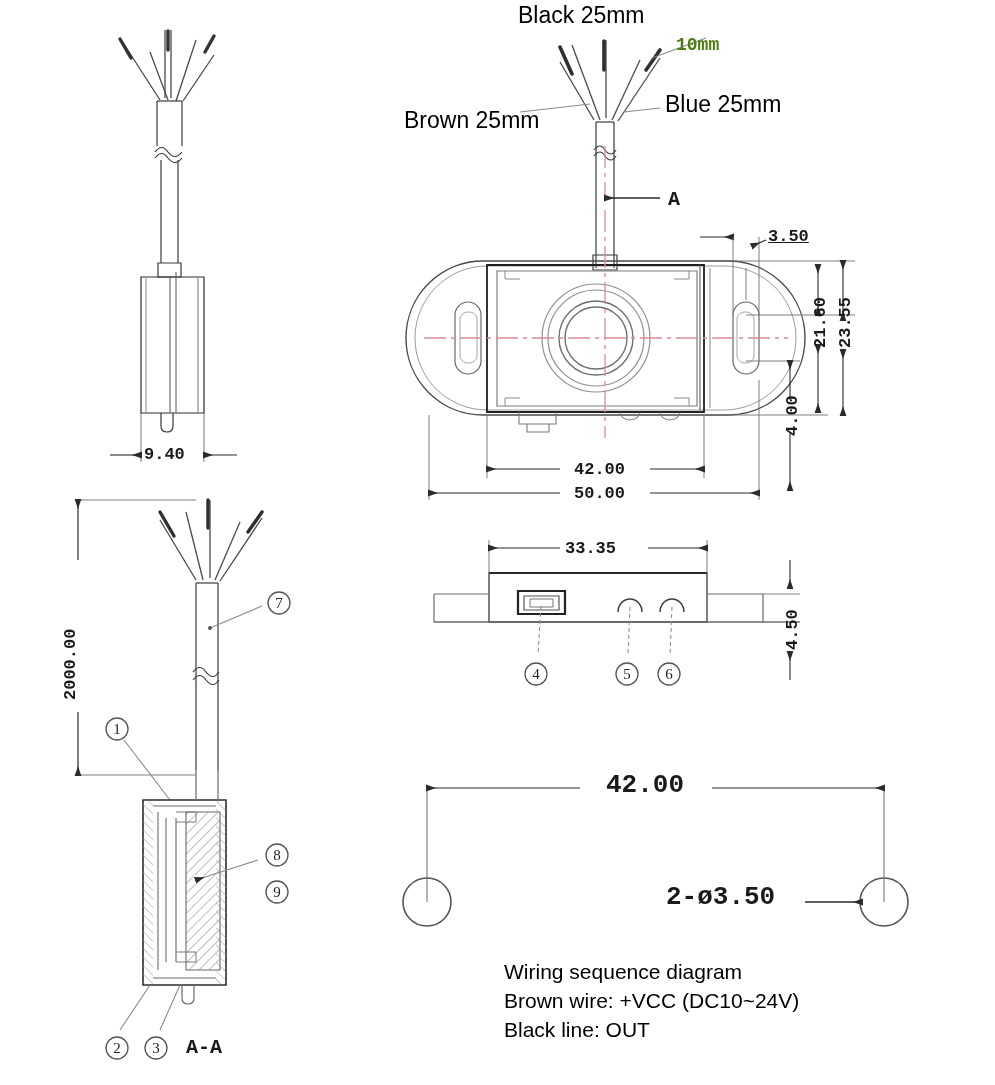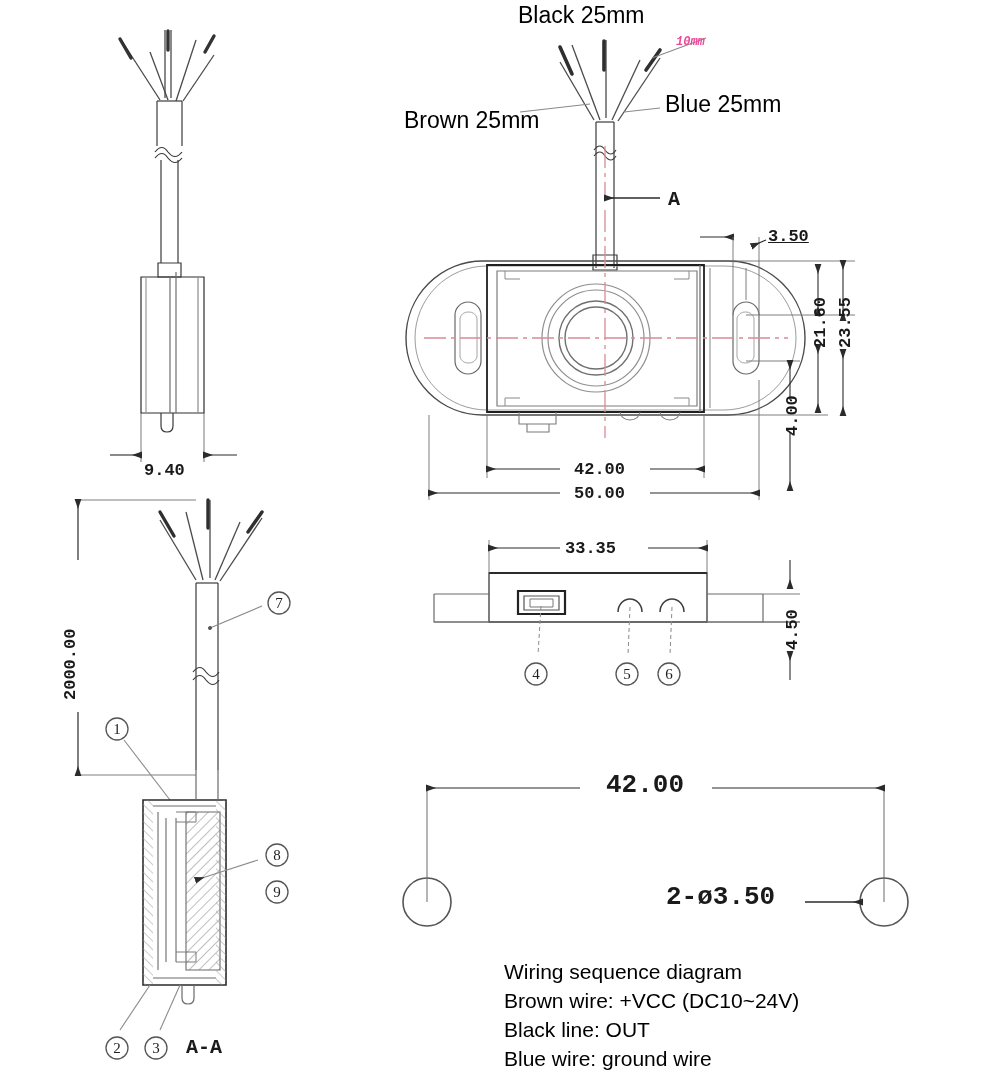--- a/index.html
+++ b/index.html
@@ -48,23 +48,22 @@
     color: #1a1a1a;
     letter-spacing: 0px;
   }
   .dim { font-size: 17px; }
   .dim-big { font-size: 26px; }
   .rot90 { transform: rotate(-90deg); transform-origin: left top; }
   .sectlbl { font-size: 20px; font-weight: bold; }
   .tinylbl {
     font-family: "Liberation Mono","DejaVu Sans Mono", monospace;
     font-weight: bold;
-    font-size: 12px;
-    color: #ec4899;
-    font-style: italic;
+    font-size: 18px;
+    color: #4d7c0f;
   }
   .balloon-t {
     position: absolute;
     font-family: "Liberation Serif", serif;
     font-size: 15px;
     color: #222;
     text-align: center;
     width: 22px;
     line-height: 22px;
   }
@@ -398,21 +397,21 @@
 
   <div class="lbl cad sectlbl" style="left:668px; top:190px;">A</div>
 
   <div class="lbl cad dim" style="left:768px; top:228px;text-decoration:underline;">3.50</div>
   <div class="lbl cad dim rot90" style="left:812px; top:348px;">21.60</div>
   <div class="lbl cad dim rot90" style="left:837px; top:348px;">23.55</div>
   <div class="lbl cad dim rot90" style="left:784px; top:436px;">4.00</div>
   <div class="lbl cad dim" style="left:574px; top:461px;">42.00</div>
   <div class="lbl cad dim" style="left:574px; top:485px;">50.00</div>
 
-  <div class="lbl cad dim" style="left:144px; top:462px;text-align:center;">9.40</div>
+  <div class="lbl cad dim" style="left:144px; top:446px;text-align:center;">9.40</div>
 
   <div class="lbl cad dim" style="left:565px; top:540px;text-align:center;">33.35</div>
   <div class="lbl cad dim rot90" style="left:784px; top:650px;">4.50</div>
 
   <div class="balloon-t" style="left:525px; top:663px;">4</div>
   <div class="balloon-t" style="left:616px; top:663px;">5</div>
   <div class="balloon-t" style="left:658px; top:663px;">6</div>
 
   <div class="lbl cad dim-big" style="left:606px; top:772px;">42.00</div>
   <div class="lbl cad dim-big" style="left:666px; top:884px;">2-ø3.50</div>
@@ -424,16 +423,15 @@
   <div class="balloon-t" style="left:106px; top:1037px;">2</div>
   <div class="balloon-t" style="left:145px; top:1037px;">3</div>
   <div class="balloon-t" style="left:268px; top:592px;">7</div>
   <div class="balloon-t" style="left:266px; top:844px;">8</div>
   <div class="balloon-t" style="left:266px; top:881px;">9</div>
 
   <div style="position:absolute; left:504px; top:960px;">
     <div class="sans notes-line" style="margin-bottom:5px;">Wiring sequence diagram</div>
     <div class="sans notes-line" style="margin-bottom:5px;">Brown wire: +VCC (DC10~24V)</div>
     <div class="sans notes-line" style="margin-bottom:5px;">Black line: OUT</div>
-    <div class="sans notes-line">Blue wire: ground wire</div>
   </div>
 
 </div>
 
 </body></html>

